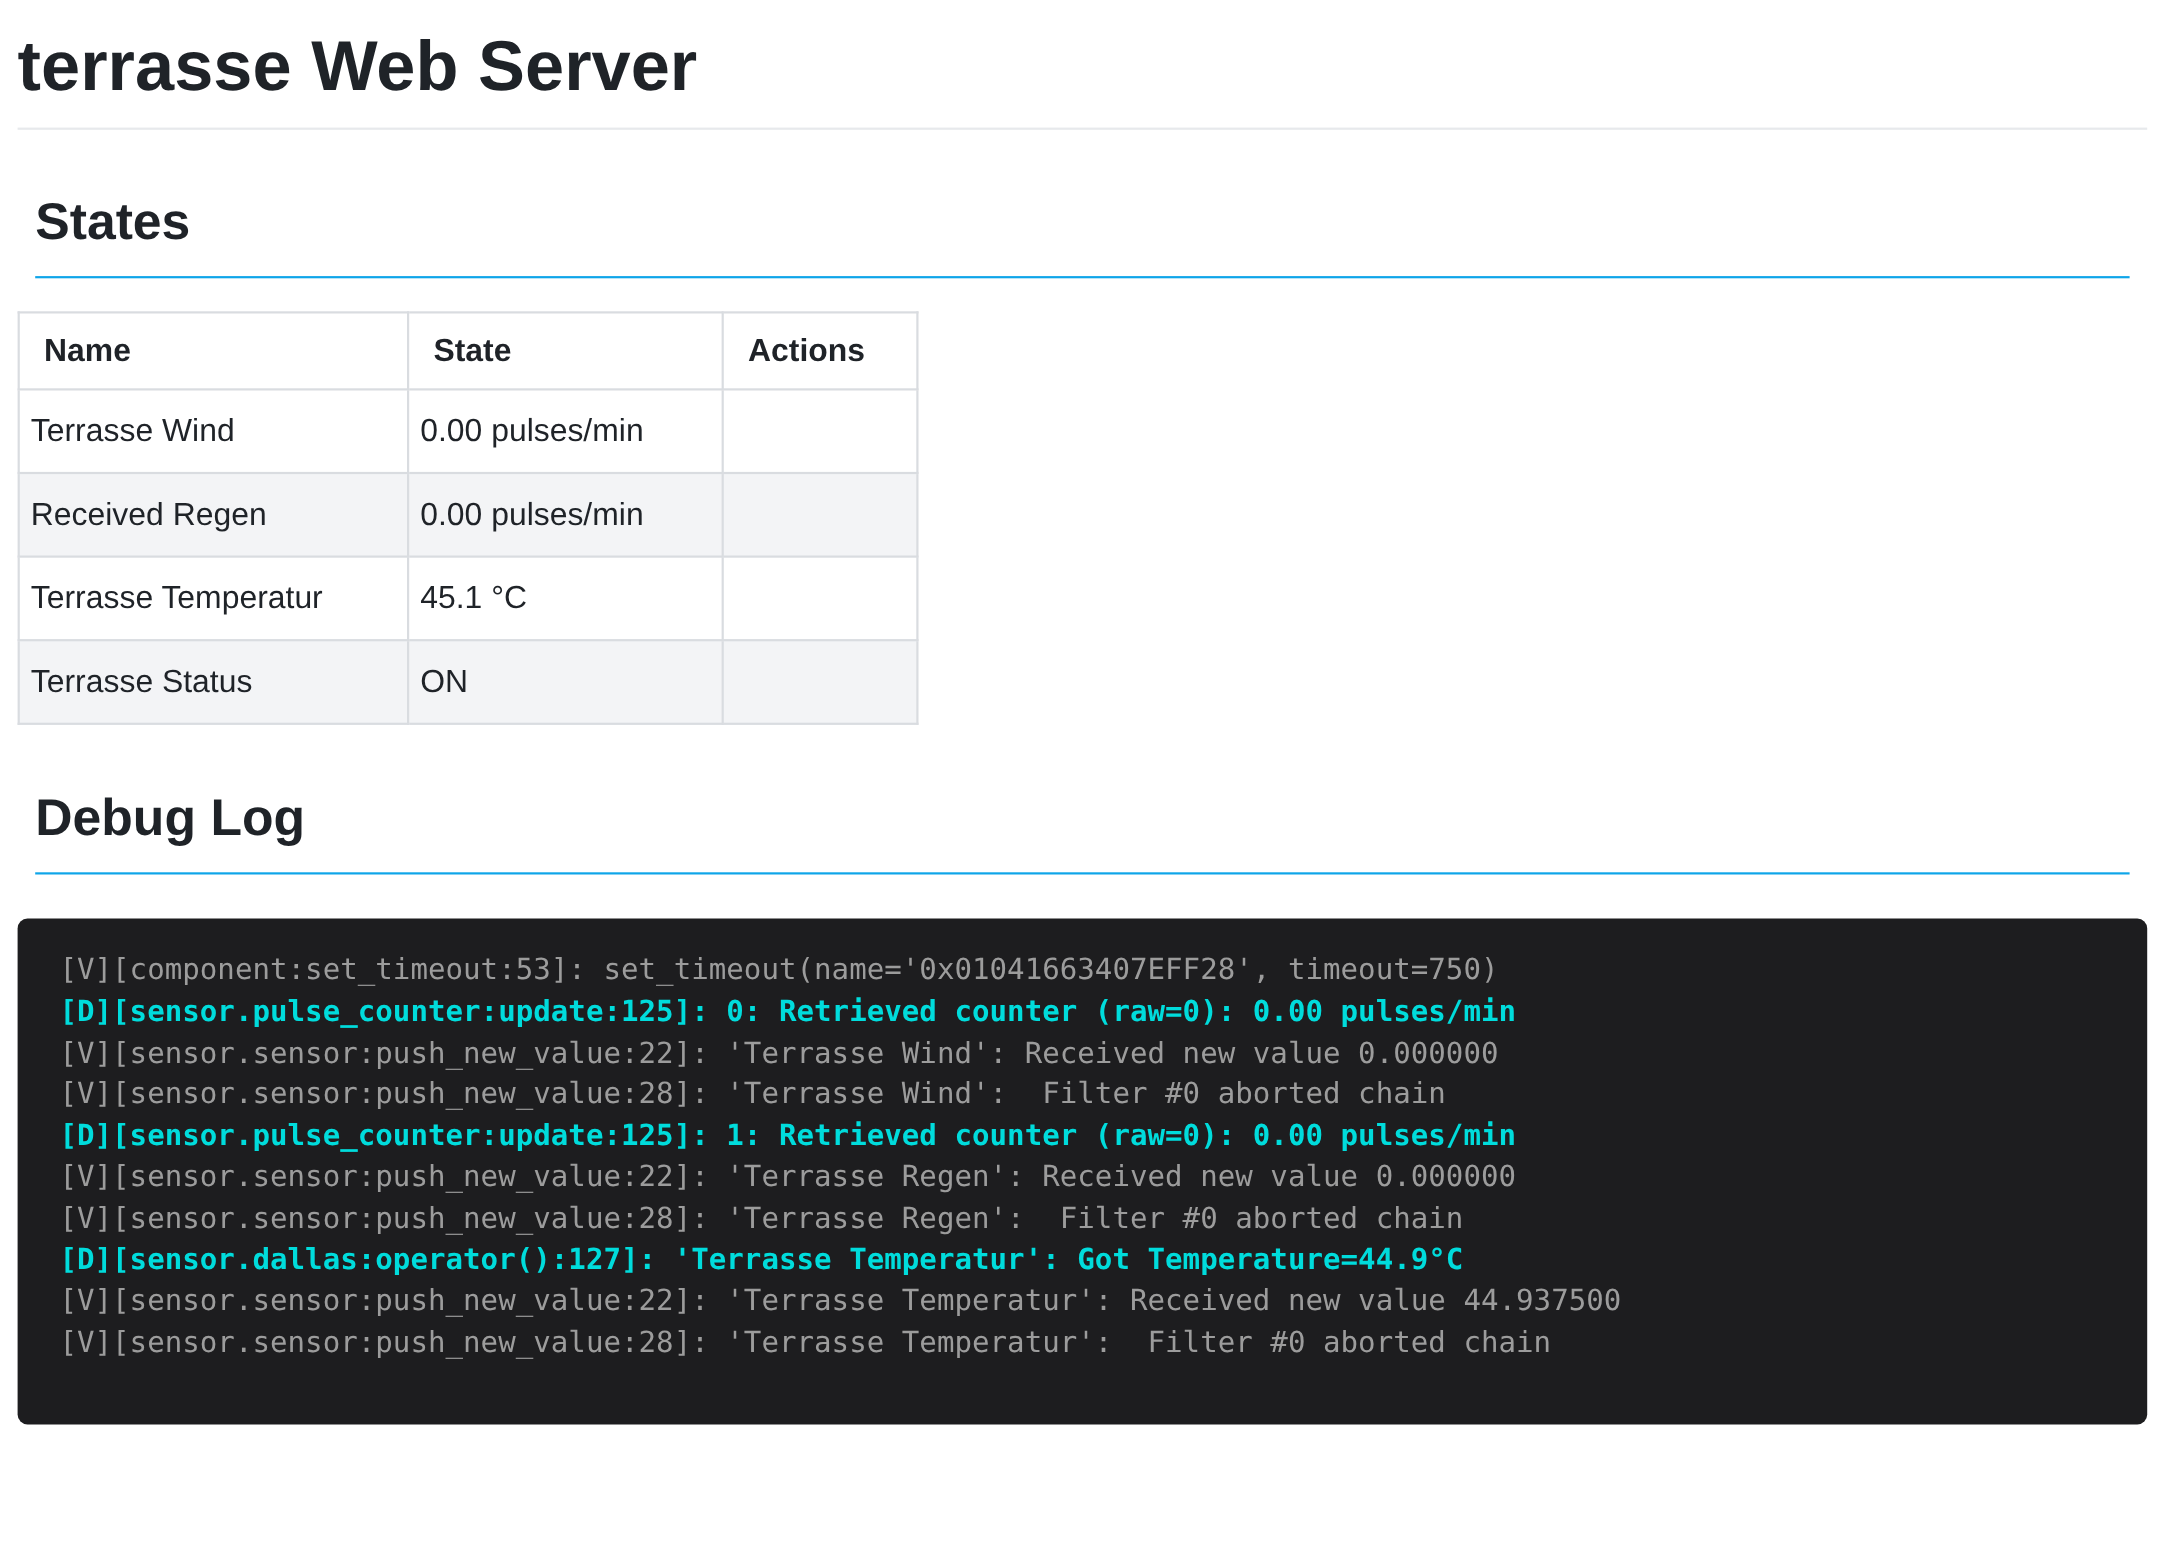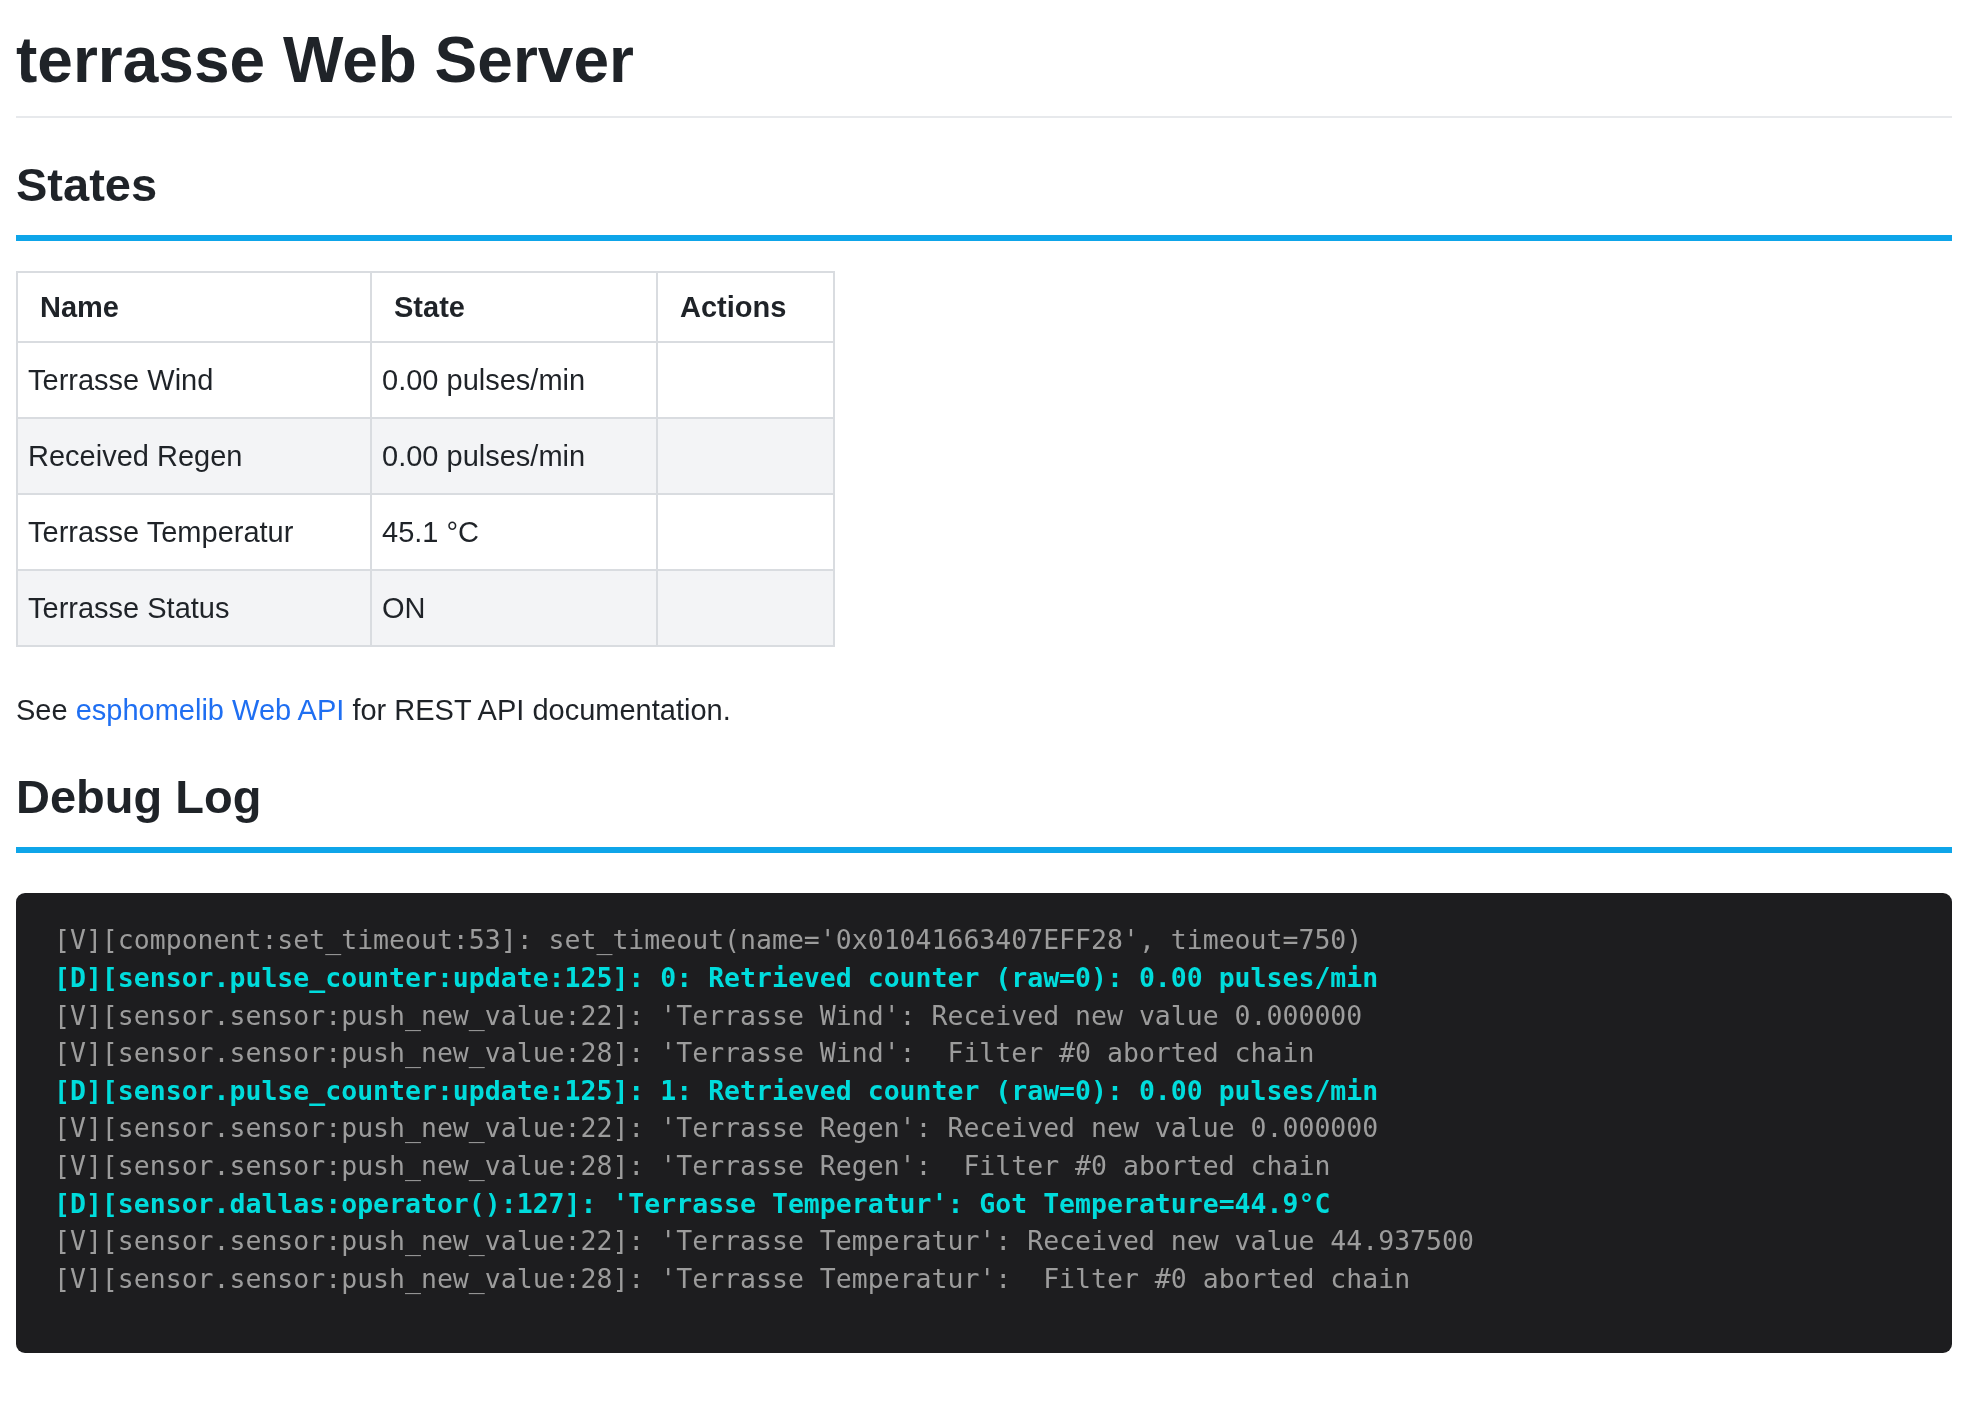--- a/index.html
+++ b/index.html
@@ -9,22 +9,22 @@
     font-family:"Liberation Sans", sans-serif;
     color:#1f2328; background:#ffffff;
   }
   h1.page-title {
     font-size:64px; line-height:1.15; font-weight:bold;
     margin:0; padding:24px 0 18px 0;
     border-bottom:2px solid #e7e9ec;
   }
   h2.section-heading {
     font-size:47px; line-height:1.2; font-weight:bold;
-    margin:0; padding:39px 0 22px 0;
-    border-bottom:6px solid #0ea5e9;
+    margin:16px; padding:39px 0 22px 0;
+    border-bottom:2px solid #0ea5e9;
   }
   h2.debug-heading { padding-top:40px; }
   table.states-table {
     border-collapse:collapse; margin-top:30px;
     font-size:29px; table-layout:fixed;
   }
   .states-table th, .states-table td {
     border:2px solid #d9dce0; box-sizing:border-box;
   }
   .states-table th {
@@ -104,19 +104,18 @@
 
 
     <tr>
       <td class="td-name">Terrasse Status</td>
       <td class="td-state">ON</td>
       <td class="td-actions"></td>
     </tr>
   </tbody>
   </table>
 
-  <p class="api-note"><span>See </span><a href="#">esphomelib Web API</a><span> for REST API documentation.</span></p>
 
   <h2 class="section-heading debug-heading">Debug Log</h2>
 
   <pre class="debug-log" id="debug-log"><div class="log-line level-V">[V][component:set_timeout:53]: set_timeout(name='0x01041663407EFF28', timeout=750)</div><div class="log-line level-D">[D][sensor.pulse_counter:update:125]: 0: Retrieved counter (raw=0): 0.00 pulses/min</div><div class="log-line level-V">[V][sensor.sensor:push_new_value:22]: 'Terrasse Wind': Received new value 0.000000</div><div class="log-line level-V">[V][sensor.sensor:push_new_value:28]: 'Terrasse Wind':  Filter #0 aborted chain</div><div class="log-line level-D">[D][sensor.pulse_counter:update:125]: 1: Retrieved counter (raw=0): 0.00 pulses/min</div><div class="log-line level-V">[V][sensor.sensor:push_new_value:22]: 'Terrasse Regen': Received new value 0.000000</div><div class="log-line level-V">[V][sensor.sensor:push_new_value:28]: 'Terrasse Regen':  Filter #0 aborted chain</div><div class="log-line level-D">[D][sensor.dallas:operator():127]: 'Terrasse Temperatur': Got Temperature=44.9°C</div><div class="log-line level-V">[V][sensor.sensor:push_new_value:22]: 'Terrasse Temperatur': Received new value 44.937500</div><div class="log-line level-V">[V][sensor.sensor:push_new_value:28]: 'Terrasse Temperatur':  Filter #0 aborted chain</div></pre>
 
 </div>
 
 </body></html>

